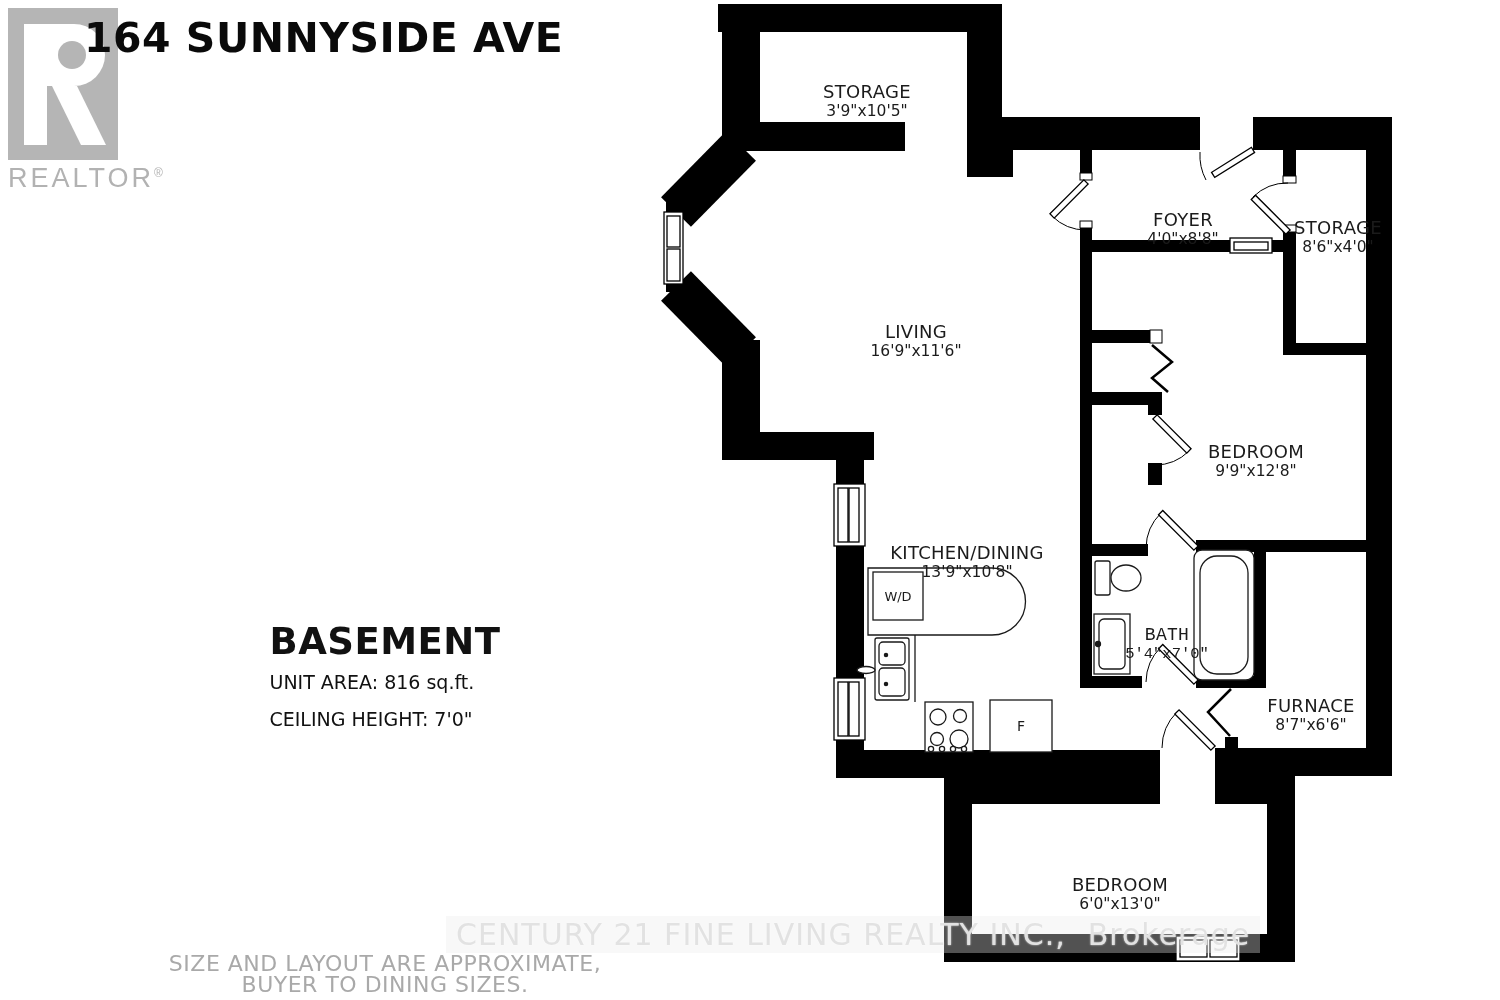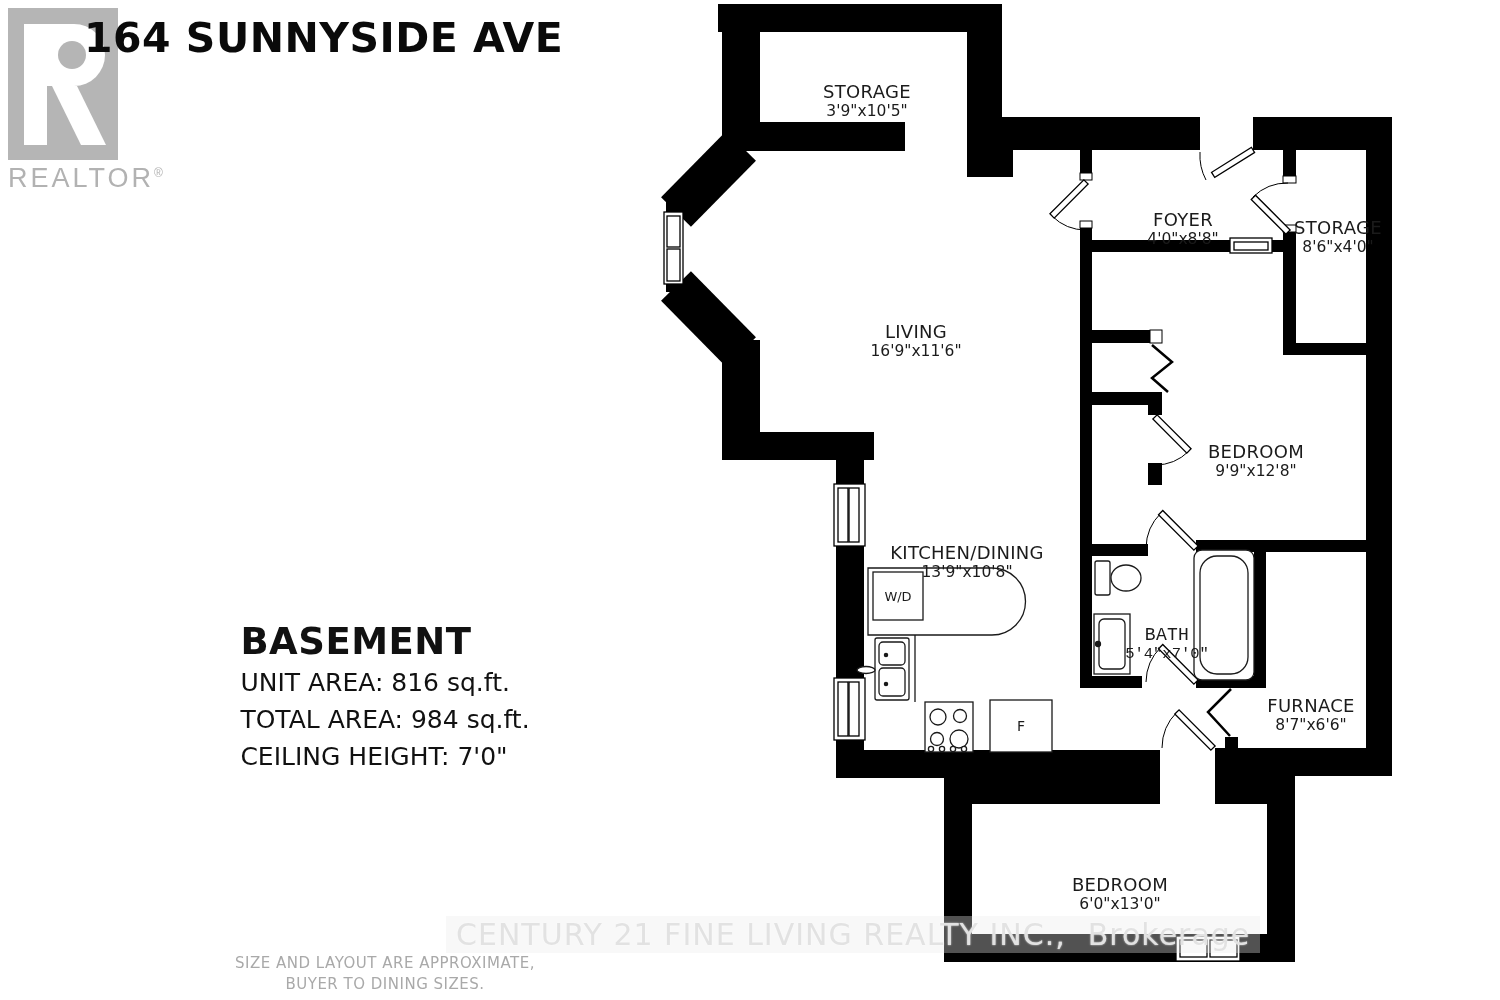--- a/index.html
+++ b/index.html
@@ -13,28 +13,28 @@
   .room-dims{font-size:15.5px;line-height:18px;}
   #page-title{position:absolute;left:84px;top:14px;font-size:41px;font-weight:800;
               color:#0a0a0a;letter-spacing:0.5px;z-index:4;}
   #realtor-logo{position:absolute;left:8px;top:8px;z-index:2;}
   #realtor-wordmark{position:absolute;left:8px;top:163px;font-size:27px;color:#b2b2b2;
                     letter-spacing:3px;z-index:2;font-family:"Liberation Sans",sans-serif;}
   #realtor-wordmark sup{font-size:12px;letter-spacing:0;}
   #summary{position:absolute;left:385px;top:620px;transform:translateX(-50%);
            color:#111;white-space:nowrap;z-index:3;}
   #summary-title{font-size:37px;font-weight:800;line-height:44px;letter-spacing:0.5px;}
-  .summary-line{font-size:25px;line-height:37px;}
+  .summary-line{font-size:19px;line-height:37px;}
   #watermark{position:absolute;left:446px;top:916px;z-index:5;white-space:nowrap;
              font-size:30px;color:#e2e2e2;letter-spacing:1px;
              background:rgba(235,235,235,0.35);padding:1px 10px;
              text-shadow:0 0 2px rgba(255,255,255,0.8);}
   #watermark .wm-suffix{margin-left:22px;}
   #footer-note{position:absolute;left:385px;top:953px;transform:translateX(-50%);
-               text-align:center;color:#a9a9a9;font-size:15px;line-height:21px;
+               text-align:center;color:#a9a9a9;font-size:22px;line-height:21px;
                letter-spacing:0.5px;z-index:3;white-space:nowrap;}
 </style>
 </head>
 <body>
 
 <div id="canvas">
 
   <svg id="realtor-logo" width="110" height="153" viewBox="0 0 110 153">
     <rect x="0" y="0" width="110" height="152" fill="#b5b5b5"></rect>
     <g fill="#ffffff">
@@ -243,21 +243,20 @@
     <div class="room-dims">8'7"x6'6"</div>
   </div>
   <div class="room-label" style="left:1120px;top:849px;">
     <div class="room-name">BEDROOM</div>
     <div class="room-dims">6'0"x13'0"</div>
   </div>
 
   <div id="summary">
     <div id="summary-title">BASEMENT</div>
     <div class="summary-line">UNIT AREA: 816 sq.ft.</div>
-    <div class="summary-line">TOTAL AREA: 984 sq.ft.</div>
     <div class="summary-line">CEILING HEIGHT: 7'0"</div>
   </div>
 
   <div id="watermark">
     <span class="wm-brand">CENTURY 21 FINE LIVING REALTY INC.,</span><span class="wm-suffix">Brokerage</span>
   </div>
 
   <div id="footer-note">
     <div>SIZE AND LAYOUT ARE APPROXIMATE,</div>
     <div>BUYER TO DINING SIZES.</div>

